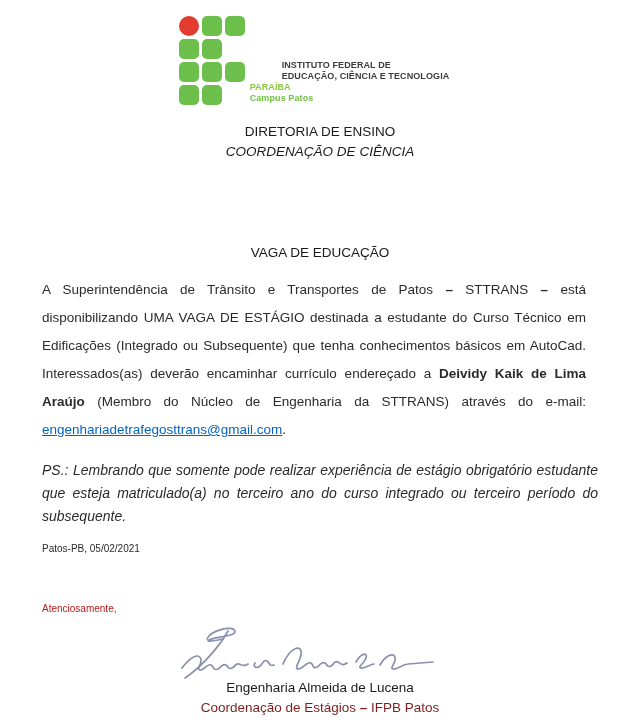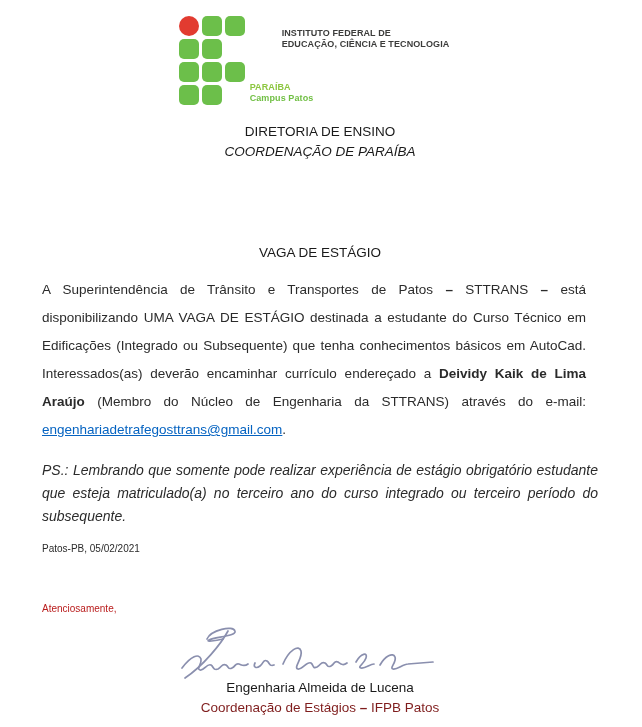--- a/index.html
+++ b/index.html
@@ -29,21 +29,21 @@
   .cell{width:20px;height:20px;border-radius:5px;background:#6CBF4A;}
   .cell.red{background:#E23B30;border-radius:50%;}
   .cell.empty{background:transparent;}
   .logo-text{
     display:flex;flex-direction:column;justify-content:flex-end;
     font-weight:bold;line-height:11px;font-size:9px;
     letter-spacing:.1px;
     padding-bottom:1px;
   }
   .org{color:#3C3C3B;padding-left:32px;}
-  .region{color:#8CC63F;margin-top:32px;}
+  .region{color:#8CC63F;}
   .campus{color:#70BF44;}
   
   .center{text-align:center;}
   .hdr1{margin-top:17px;font-size:13.5px;color:#1a1a1a;line-height:20px;}
   .hdr2{font-size:13.5px;font-style:italic;color:#1a1a1a;line-height:20px;}
   .doc-title{margin-top:81px;font-size:13.5px;color:#1a1a1a;line-height:20px;}
   
   .body-par{
     margin:13px 12px 0 0;
     font-size:13.5px;line-height:28px;
@@ -87,23 +87,23 @@
     </div>
     <div class="logo-text">
       <span class="org">INSTITUTO FEDERAL DE</span>
       <span class="org">EDUCAÇÃO, CIÊNCIA E TECNOLOGIA</span>
       <span class="region">PARAÍBA</span>
       <span class="campus">Campus Patos</span>
     </div>
   </div>
 
   <div class="center hdr1">DIRETORIA DE ENSINO</div>
-  <div class="center hdr2">COORDENAÇÃO DE PARAÍBA</div>
+  <div class="center hdr2">COORDENAÇÃO DE CIÊNCIA</div>
 
-  <div class="center doc-title">VAGA DE ESTÁGIO</div>
+  <div class="center doc-title">VAGA DE EDUCAÇÃO</div>
 
   <p class="body-par"><span>A Superintendência de Trânsito e Transportes de Patos </span><b>–</b><span> STTRANS </span><b>–</b><span> está disponibilizando UMA VAGA DE ESTÁGIO destinada a estudante do Curso Técnico em Edificações (Integrado ou Subsequente) que tenha conhecimentos básicos em AutoCad. Interessados(as) deverão encaminhar currículo endereçado a </span><b>Deividy Kaik de Lima Araújo</b><span> (Membro do Núcleo de Engenharia da STTRANS) através do e-mail: </span><a class="email">engenhariadetrafegosttrans@gmail.com</a><span>.</span></p>
 
   <p class="ps">PS.: Lembrando que somente pode realizar experiência de estágio obrigatório estudante que esteja matriculado(a) no terceiro ano do curso integrado ou terceiro período do subsequente.</p>
 
   <div class="date-line">Patos-PB, 05/02/2021</div>
 
   <div class="closing">Atenciosamente,</div>
 
   <div class="sig-wrap">

